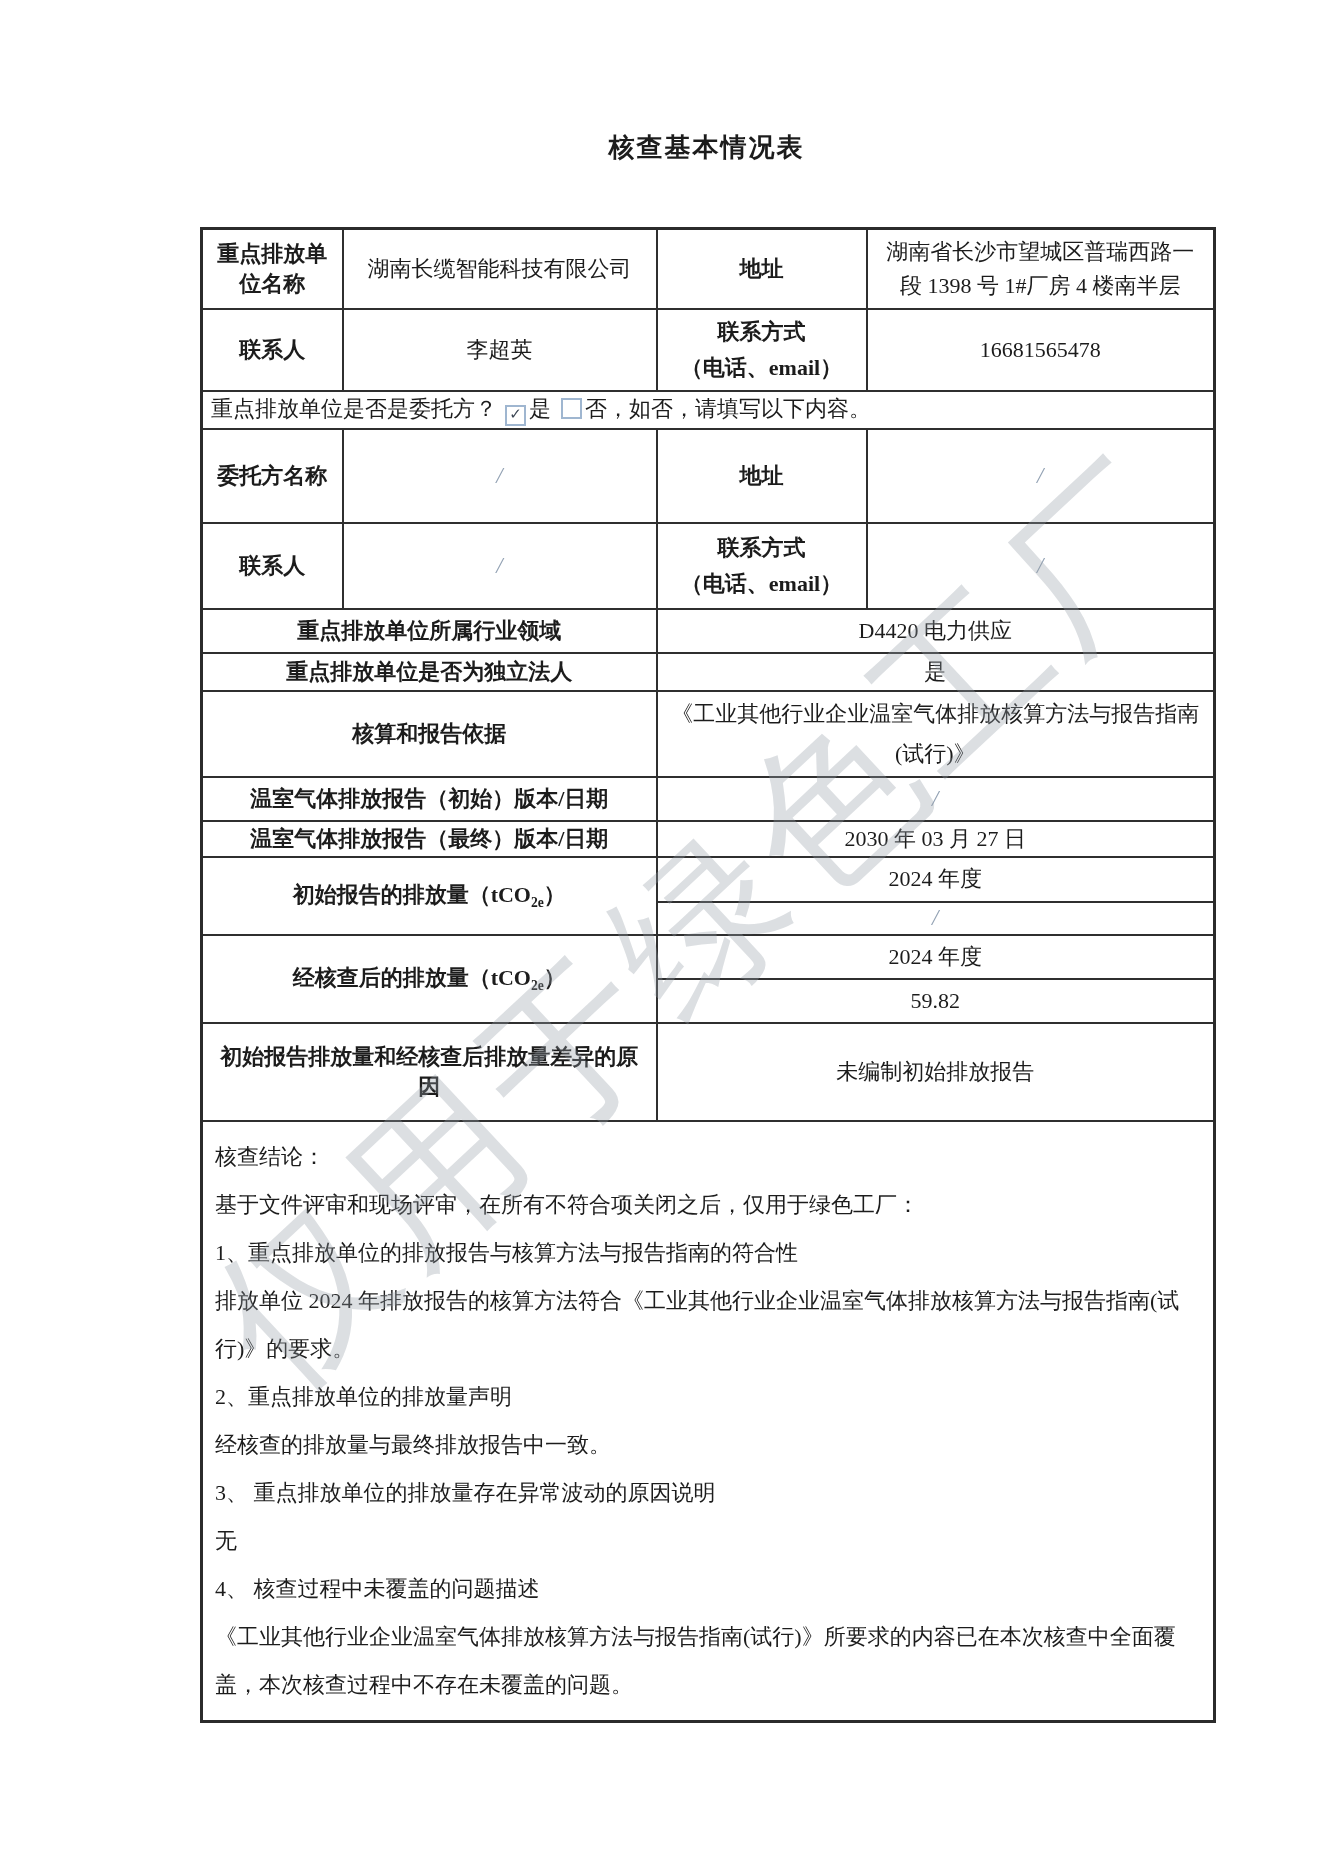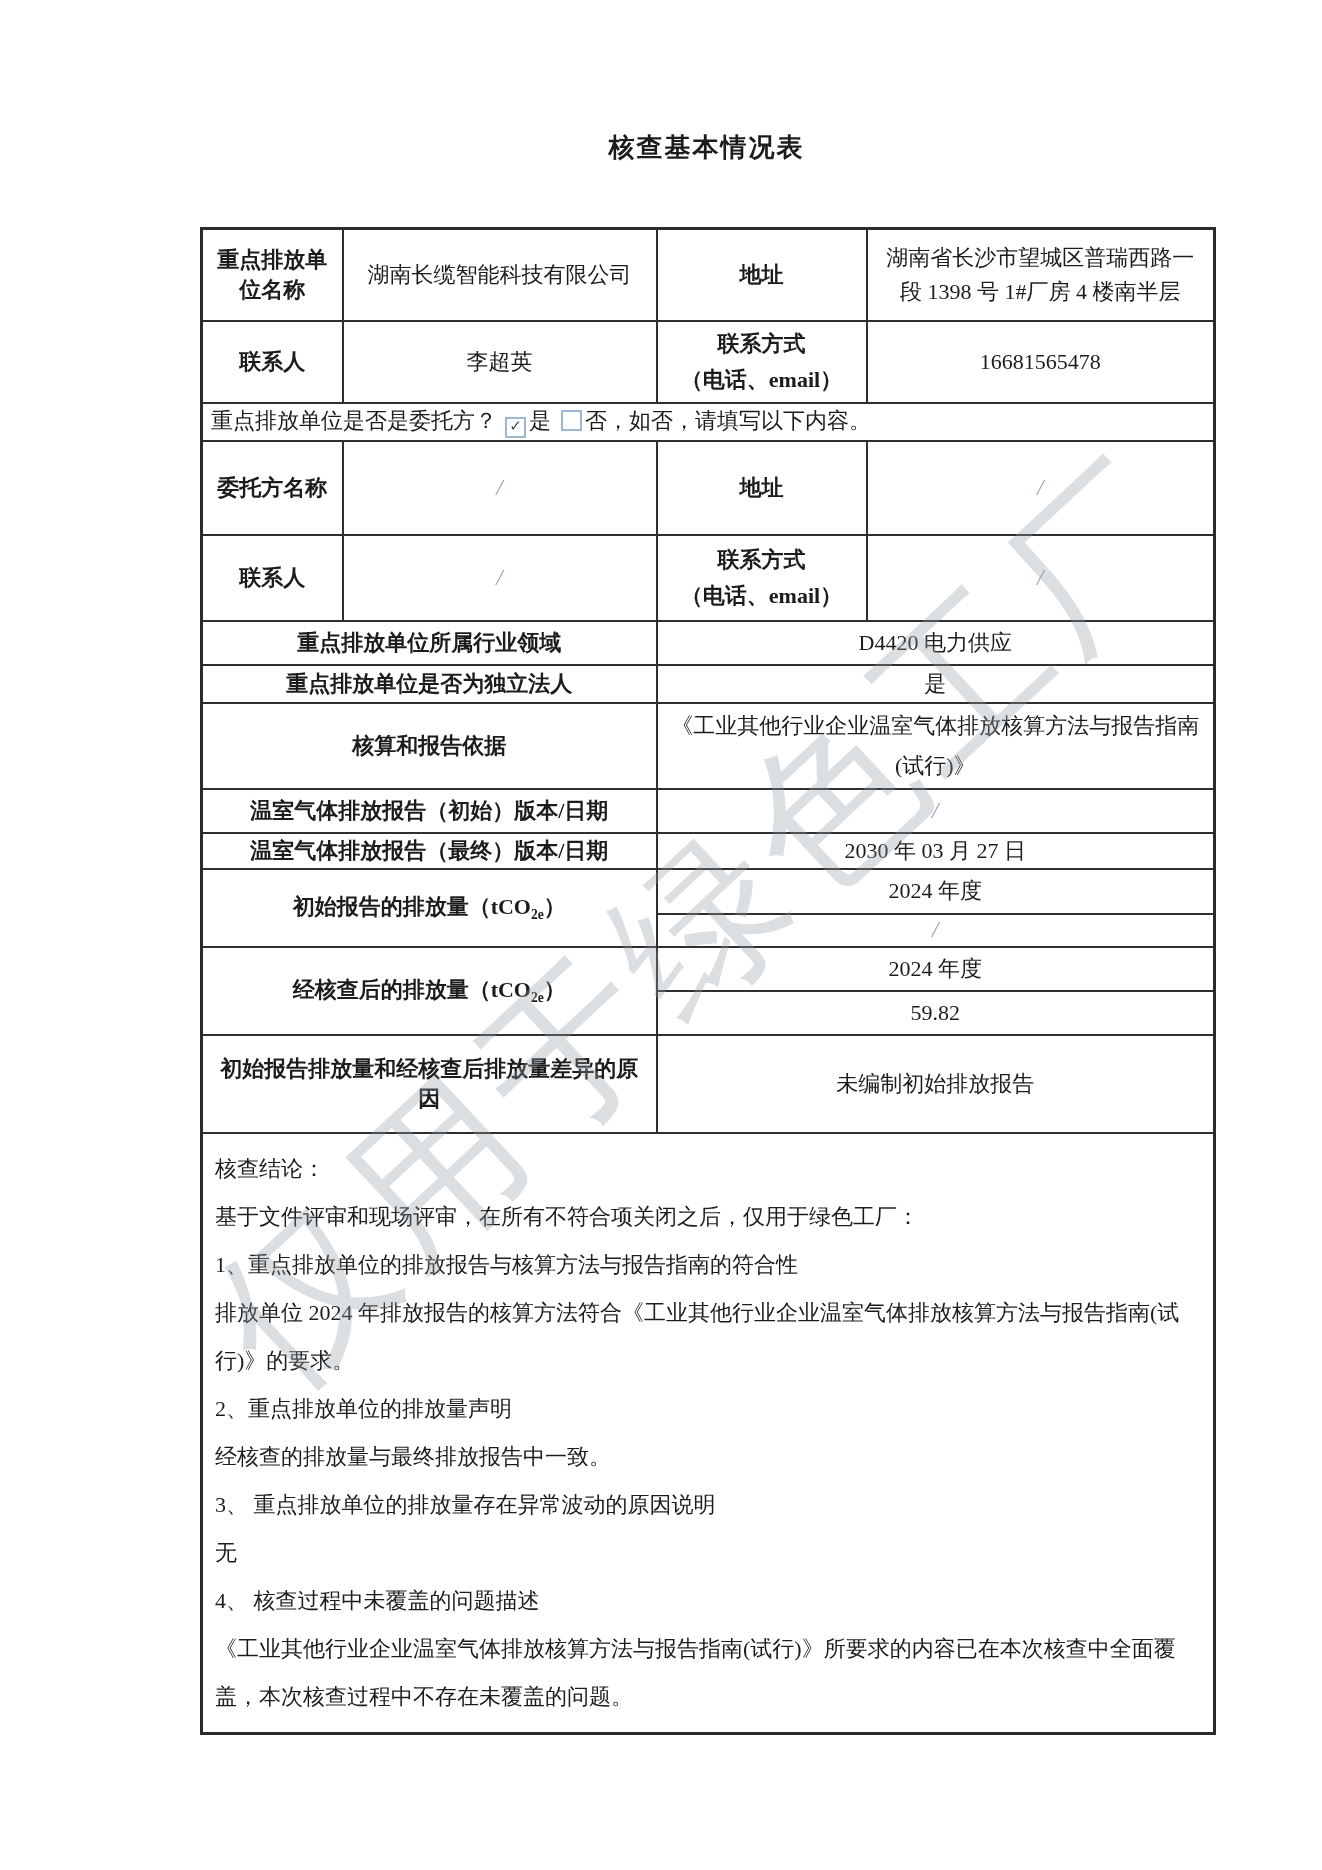--- a/index.html
+++ b/index.html
@@ -68,21 +68,21 @@
 
   <table class="main">
     <colgroup>
       <col style="width:141px">
         <col style="width:314px">
         <col style="width:210px">
         <col style="width:348px">
     </colgroup>
 
     <tbody>
-        <tr style="height:92px">
+        <tr style="height:80px">
       <td class="lbl narrow">重点排放单位名称</td>
       <td class="val">湖南长缆智能科技有限公司</td>
       <td class="lbl">地址</td>
       <td class="val addr">湖南省长沙市望城区普瑞西路一段 1398 号 1#厂房 4 楼南半层</td>
     </tr>
 
     <tr style="height:82px">
       <td class="lbl">联系人</td>
       <td class="val">李超英</td>
       <td class="lbl two-line">

